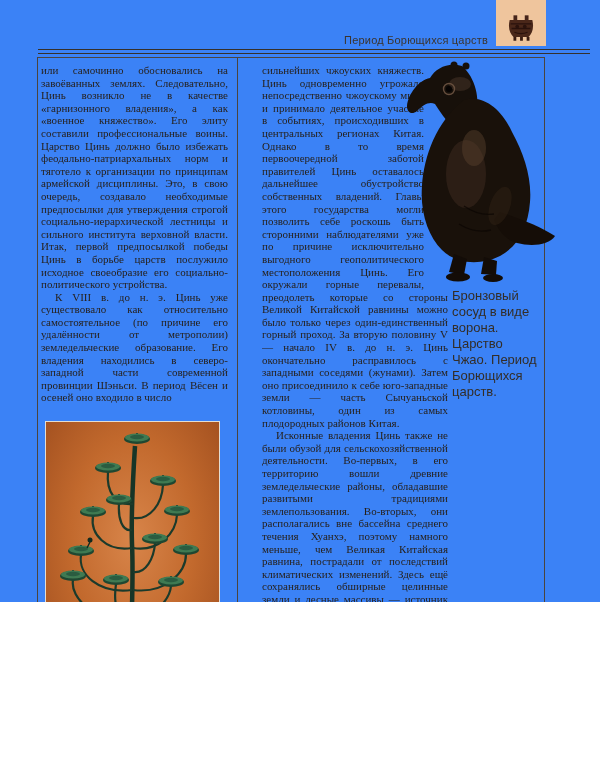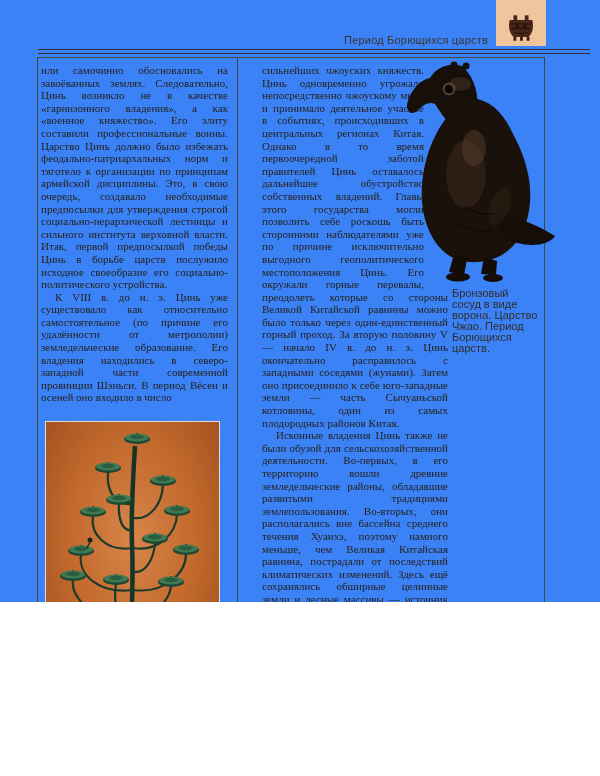--- a/index.html
+++ b/index.html
@@ -40,21 +40,21 @@
   .bodytext p{margin:0;}
   .bodytext p.indent{text-indent:14px;}
   .left-col{position:absolute;top:64px;left:41px;width:187px;}
   .right-section{position:absolute;top:64px;left:246px;width:297px;height:641px;}
   .right-textcol{position:absolute;top:0;left:16px;width:186px;height:641px;overflow:hidden;}
   .bird-spacer{float:right;width:24px;height:224px;}
   .right-rail{position:absolute;top:0;left:188px;width:109px;height:641px;}
   
   .caption{
     font-family:"Liberation Sans","DejaVu Sans",sans-serif;
-    font-size:11px;line-height:11px;color:#332d27;
+    font-size:13px;line-height:16px;color:#332d27;
     white-space:pre-line;text-align:left;
   }
   .caption-raven{position:absolute;top:224px;left:18px;width:88px;}
   .caption-marker{position:absolute;top:541px;left:19px;font-size:8px;color:#14100c;line-height:8px;}
   .caption-candelabrum{position:absolute;top:560px;left:18px;width:88px;}
   
   .candelabrum-figure{
     position:absolute;top:422px;left:46px;width:173px;height:277px;
     box-shadow:0 0 0 1px #e4ddd2;
   }

